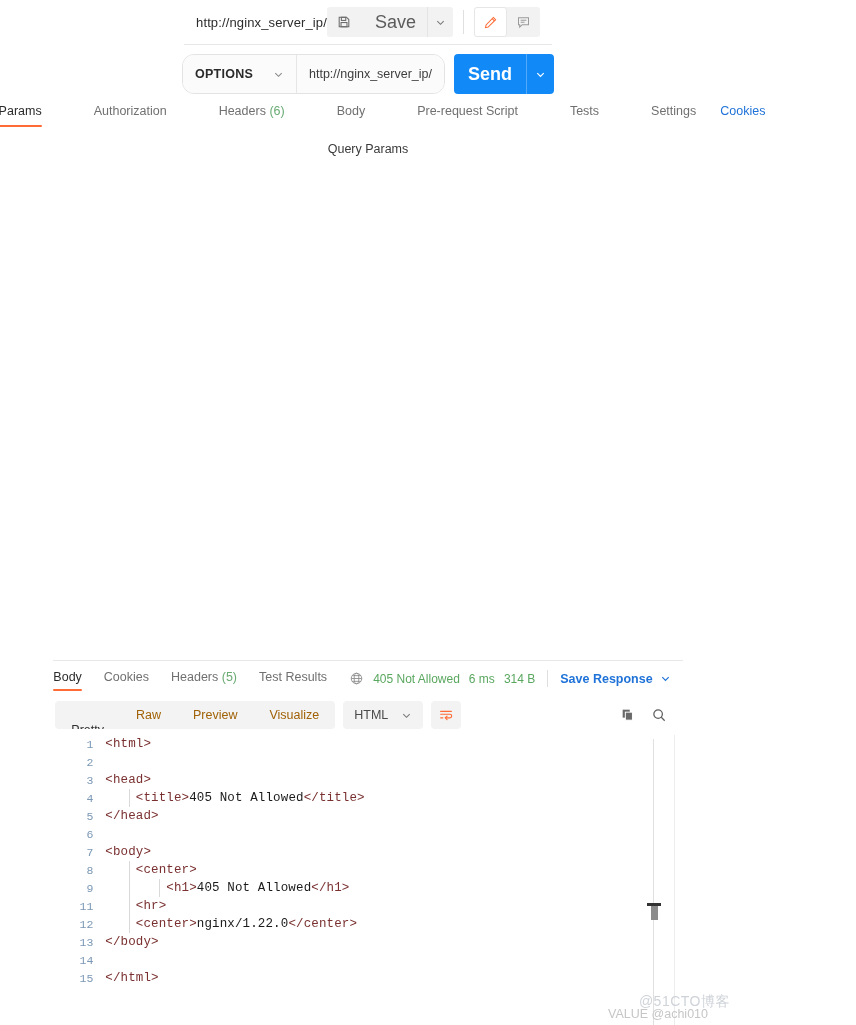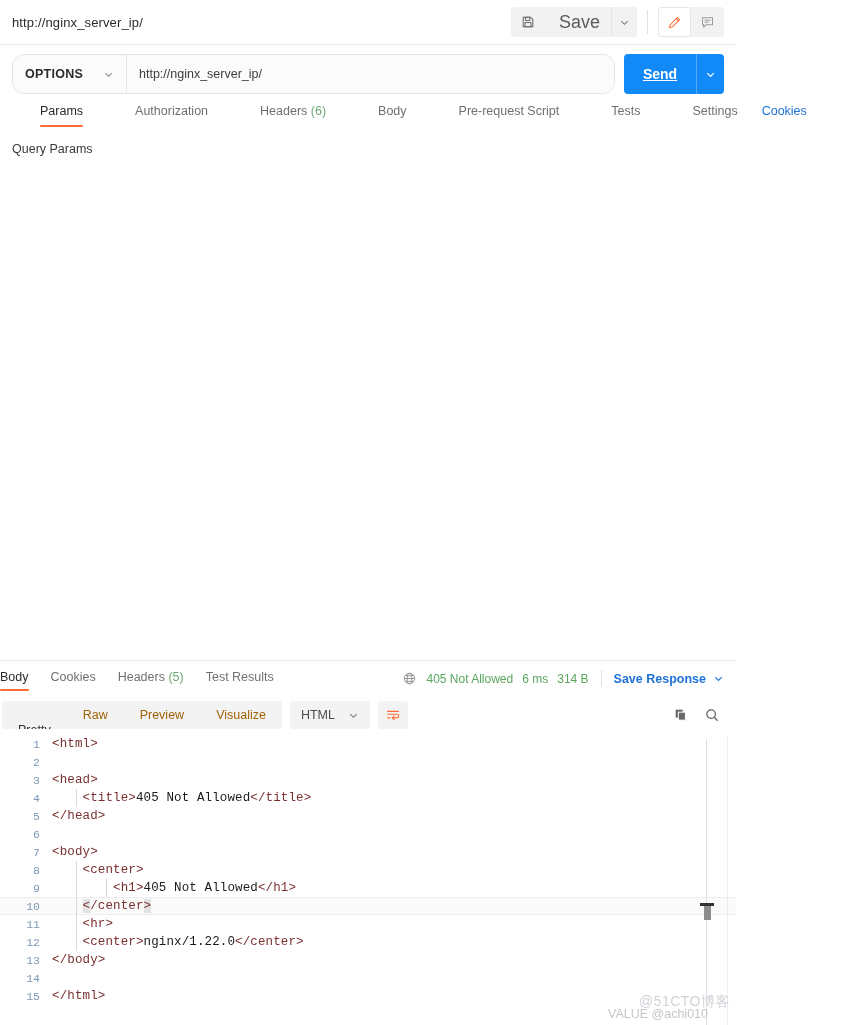--- a/index.html
+++ b/index.html
@@ -11,20 +11,21 @@
     font-family: "Liberation Sans", sans-serif;
     -webkit-font-smoothing: antialiased;
     overflow: hidden;
   }
   .app {
     position: relative;
     width: 736px; height: 1025px;
     background: #ffffff;
     display: flex;
     flex-direction: column;
+    align-items: center;
   }
 
   
   .topbar {
     height: 45px;
     flex: 0 0 45px;
     display: flex;
     align-items: center;
     padding: 0 12px 0 12px;
     border-bottom: 1px solid #e8e8e8;
@@ -132,24 +133,23 @@
     display: flex; align-items: stretch;
     height: 40px;
     border-radius: 4px;
     overflow: hidden;
     background: #1189f7;
   }
   .send-btn {
     display: flex; align-items: center; justify-content: center;
     width: 72px;
     color: #fff;
-    font-size: 14px;
+    font-size: 18px;
     font-weight: 700;
     cursor: pointer;
-    text-decoration: underline;
   }
   .send-caret {
     width: 28px;
     display: flex; align-items: center; justify-content: center;
     border-left: 1px solid rgba(255,255,255,0.28);
     cursor: pointer;
   }
 
   
   .req-tabs {
@@ -627,25 +627,20 @@
             <div class="ln">8</div>
             <div class="ctext"><span class="tag">    &lt;center&gt;</span></div>
             <div class="guide" style="left: 76px; top: 0px; height: 18px;"></div>
           </div>
           <div class="code-line">
             <div class="ln">9</div>
             <div class="ctext"><span class="tag">        &lt;h1&gt;</span><span class="txt">405 Not Allowed</span><span class="tag">&lt;/h1&gt;</span></div>
             <div class="guide" style="left: 76px; top: 0px; height: 18px;"></div>
             <div class="guide" style="left: 106px; top: 0px; height: 18px;"></div>
           </div>
-          <div class="code-line hl">
-            <div class="ln">10</div>
-            <div class="ctext"><span>    </span><span class="tag match-hl">&lt;</span><span class="tag">/center</span><span class="tag match-hl">&gt;</span></div>
-            <div class="guide" style="left: 76px; top: 0px; height: 18px;"></div>
-          </div>
           <div class="code-line">
             <div class="ln">11</div>
             <div class="ctext"><span class="tag">    &lt;hr&gt;</span></div>
             <div class="guide" style="left: 76px; top: 0px; height: 18px;"></div>
           </div>
           <div class="code-line">
             <div class="ln">12</div>
             <div class="ctext"><span class="tag">    &lt;center&gt;</span><span class="txt">nginx/1.22.0</span><span class="tag">&lt;/center&gt;</span></div>
             <div class="guide" style="left: 76px; top: 0px; height: 18px;"></div>
           </div>

